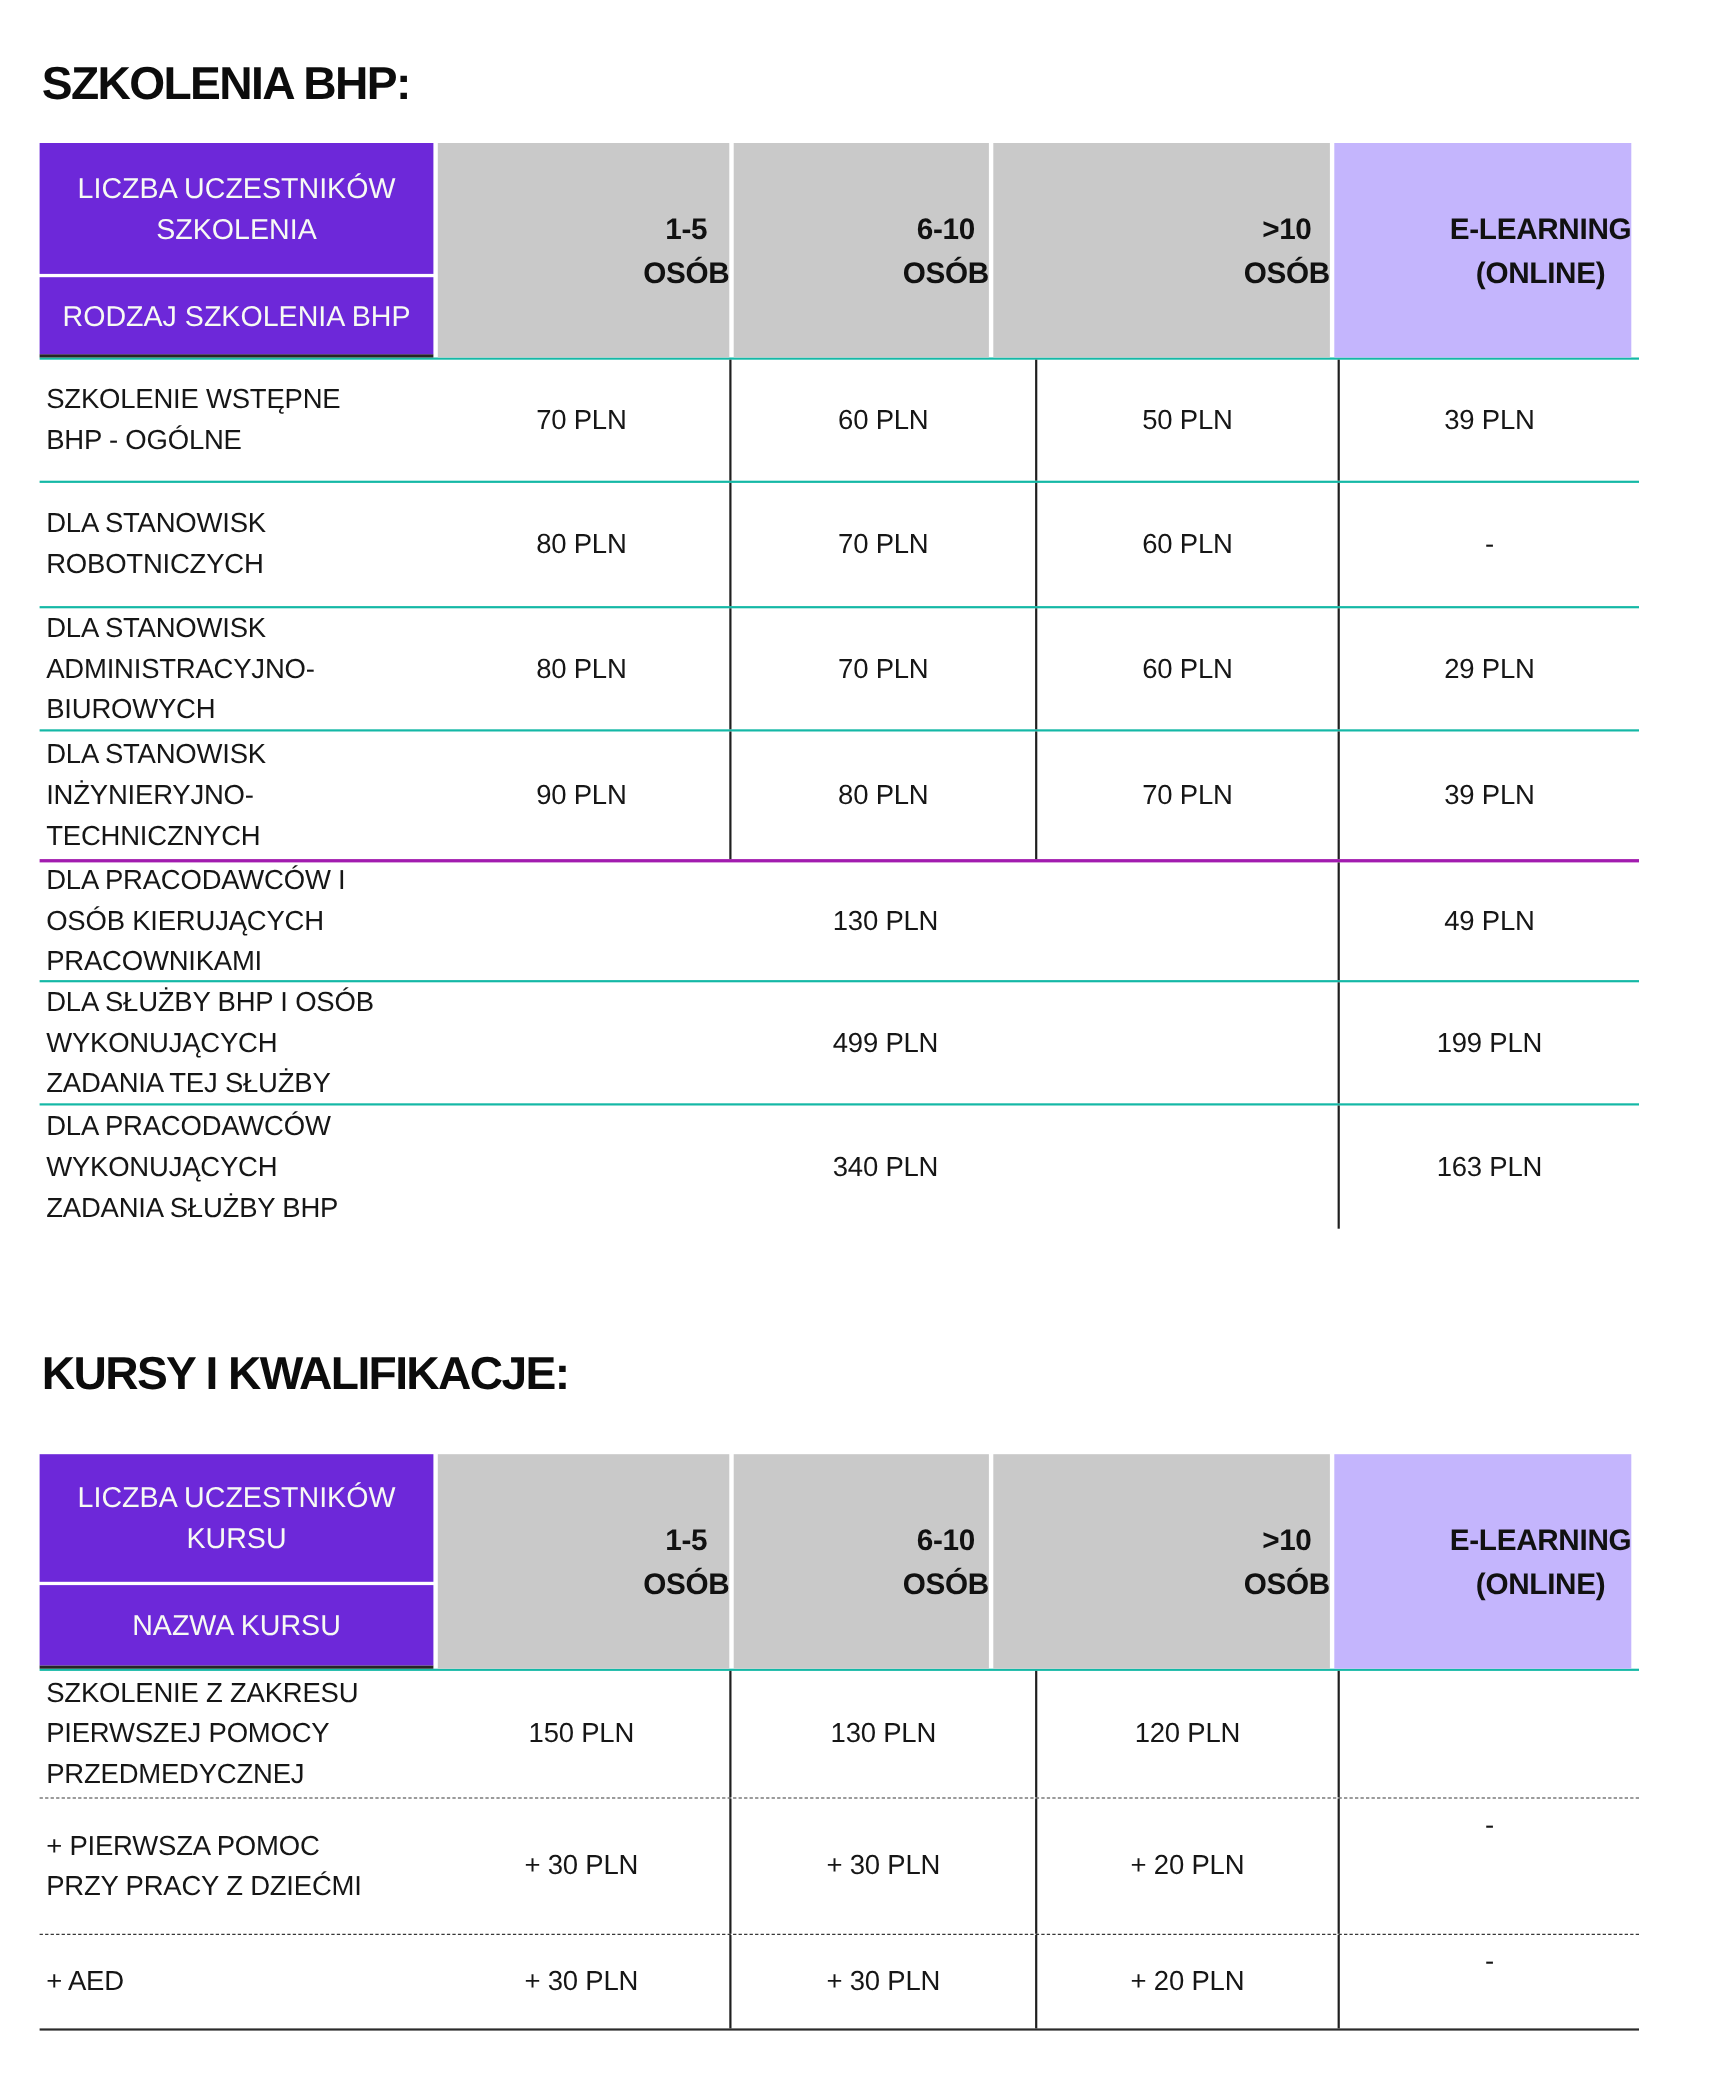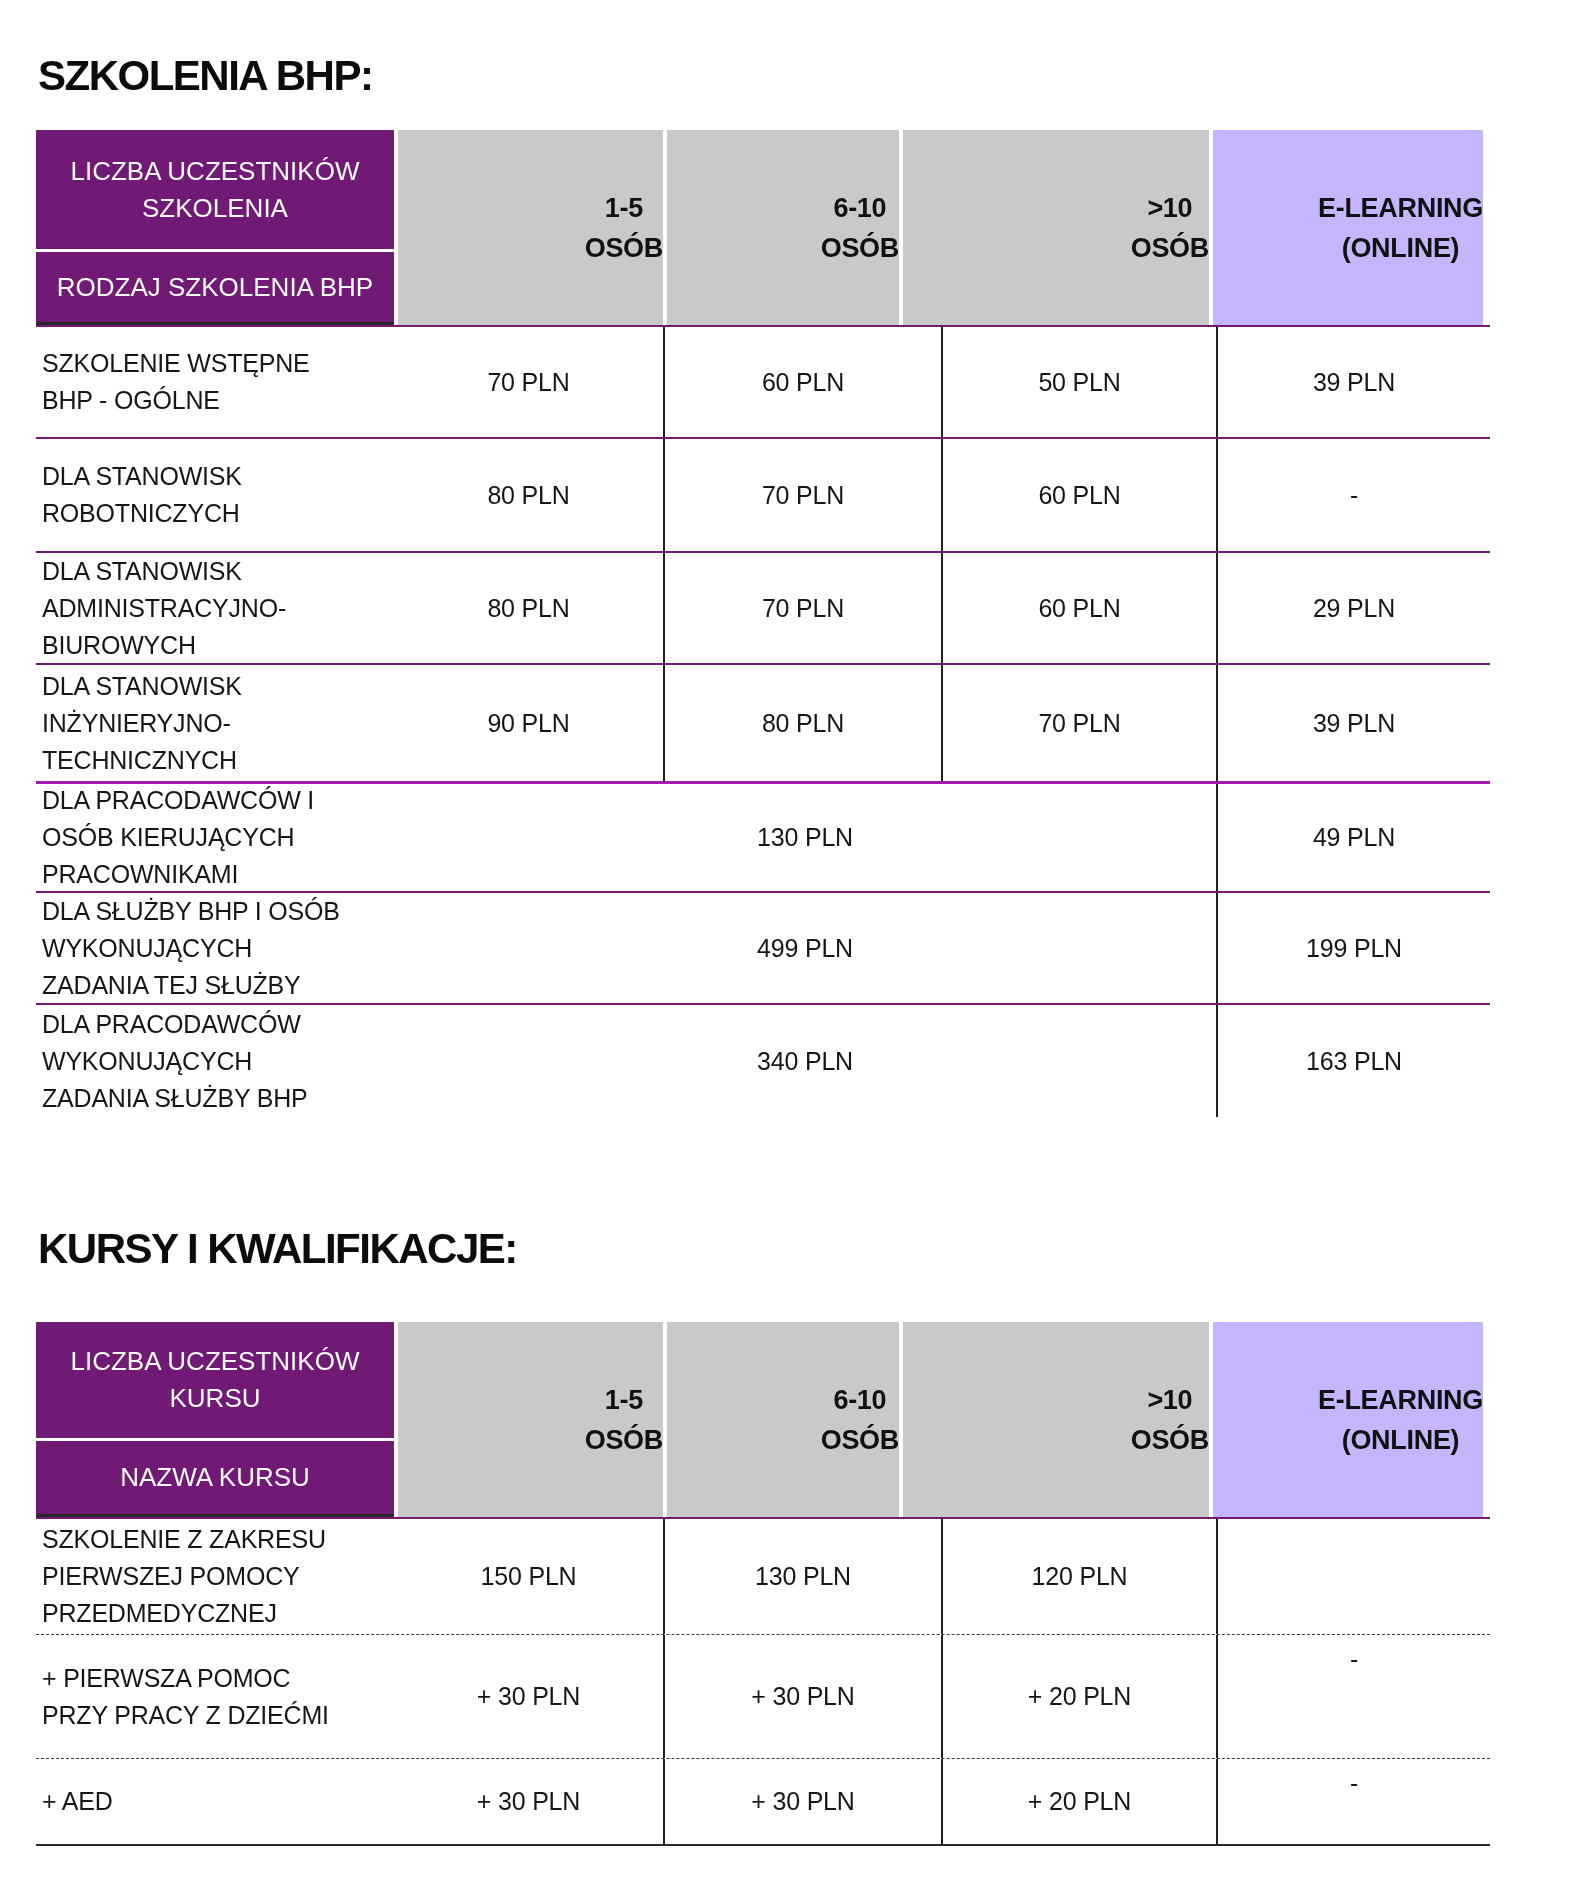--- a/index.html
+++ b/index.html
@@ -10,37 +10,37 @@
   .title{
     position:absolute;left:38px;font-weight:bold;font-size:42px;
     letter-spacing:-1.5px;white-space:nowrap;color:#0c0c0c;
   }
   .tbl{position:absolute;left:36px;width:1454px;}
   
   .hdr{display:flex;height:195px;}
   .corner{width:358px;margin-right:4px;display:flex;flex-direction:column;
           box-sizing:border-box;border-bottom:3px solid #262626;}
   .gcell{
-    background:#701a75;color:#f7faf4;display:flex;align-items:center;justify-content:center;
+    background:#6d28d9;color:#f7faf4;display:flex;align-items:center;justify-content:center;
     text-align:center;font-size:26px;line-height:37px;
   }
   .g1{margin-bottom:3px;}
   .g2{flex:1;}
   .hcell{
     display:flex;align-items:center;justify-content:flex-end;text-align:center;
     font-weight:bold;font-size:27px;line-height:40px;background:#c9c9c9;
     letter-spacing:-0.3px;color:#111;
   }
   .hc2{width:265px;margin-right:4px;}
   .hc3{width:232px;margin-right:4px;}
   .hc4{width:306px;margin-right:4px;}
   .hc5{width:270px;background:#c4b5fd;}
   .pre{white-space:pre-line;}
   
-  .row{display:flex;box-sizing:border-box;border-top:2px solid #701a75;}
+  .row{display:flex;box-sizing:border-box;border-top:2px solid #14b8a6;}
   .row.thick{border-top:3px solid #a21caf;}
   .row.dashed{border-top:1px dashed #383838;}
   .row.tbl-end{border-bottom:2px solid #2b2b2b;}
   .cname{
     width:358px;box-sizing:border-box;padding-left:6px;align-self:center;
     font-size:25px;line-height:37px;letter-spacing:-0.2px;
   }
   .cv{
     box-sizing:border-box;height:100%;display:flex;align-items:center;
     justify-content:center;font-size:25px;letter-spacing:-0.2px;

